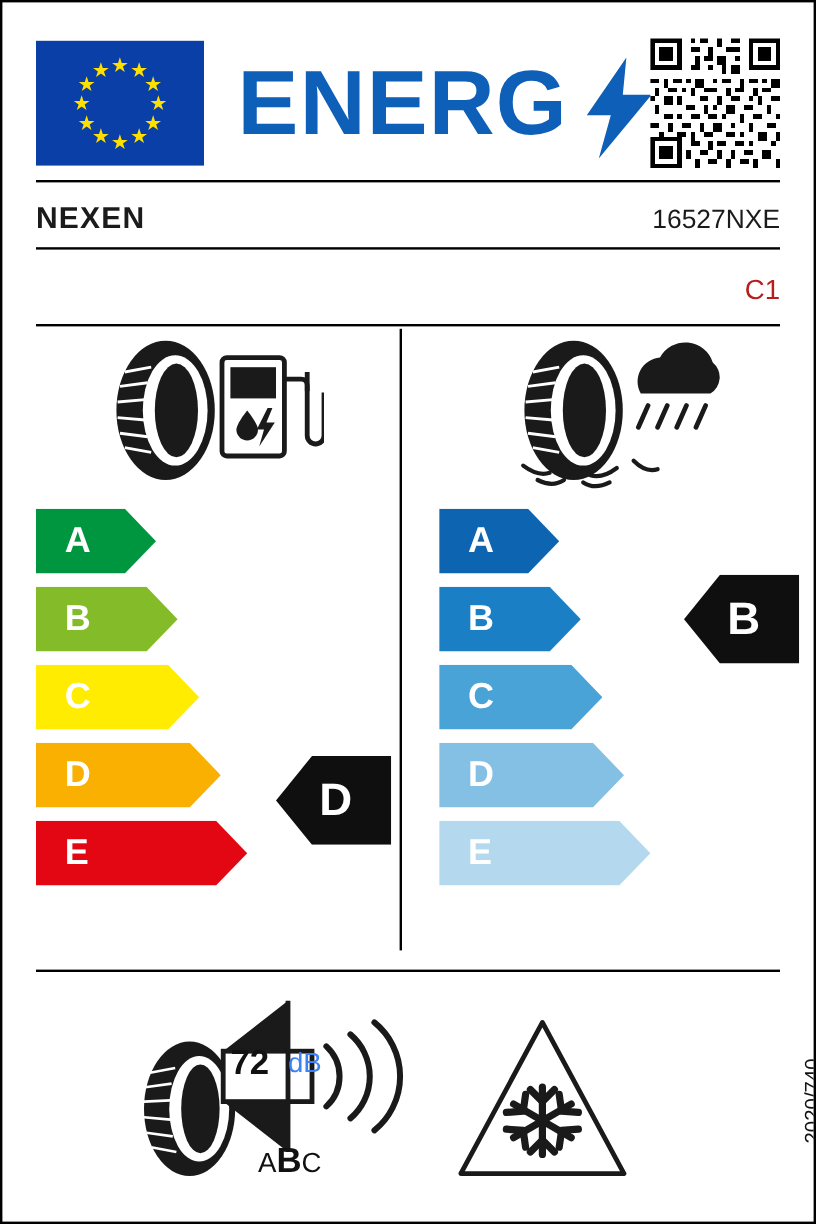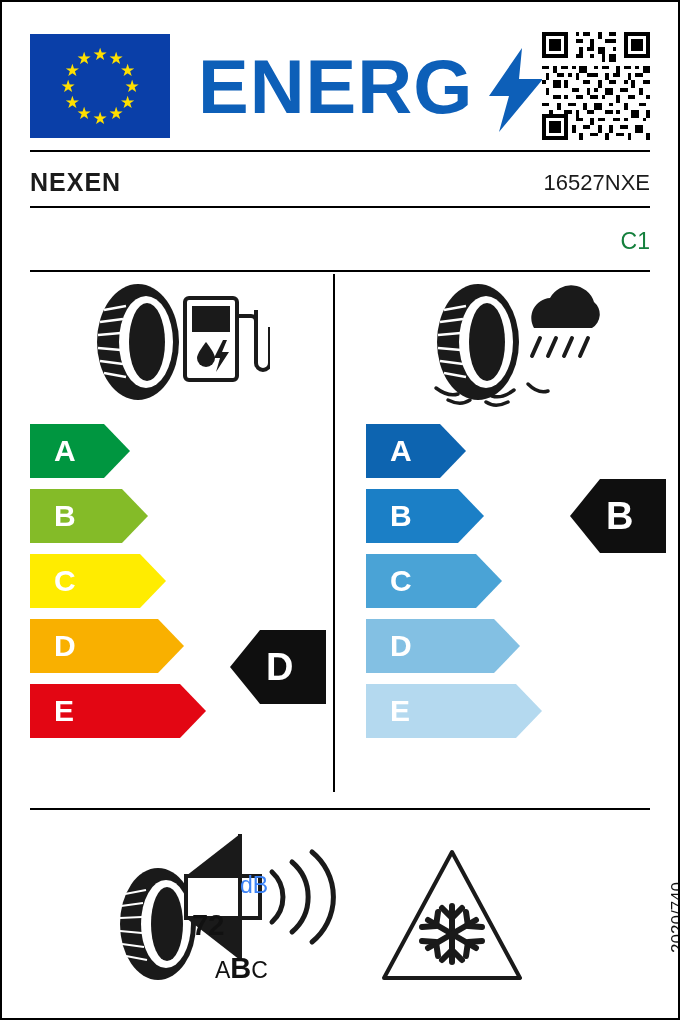--- a/index.html
+++ b/index.html
@@ -88,21 +88,21 @@
     position: absolute;
     left: 28px; top: 222px;
     font-size: 29px;
     color: #1b1b1b;
     letter-spacing: 0.5px;
   }
   .class {
     position: absolute;
     right: 28px; top: 226px;
     font-size: 23px;
-    color: #15803d;
+    color: #b91c1c;
   }
 
   
   .vline {
     position: absolute;
     left: 331px;
     top: 272px;
     width: 2px;
     height: 518px;
     background: #000;
@@ -157,21 +157,20 @@
 
   
   .noise-line { position: absolute; left: 28px; top: 806px; width: 620px; height: 2px; background: #000; }
   .noise-wrap { position: absolute; left: 110px; top: 830px; }
   .noise-db {
     position: absolute;
     left: 190px; top: 868px;
     font-size: 29px;
     font-weight: bold;
     color: #111;
-    margin-top: 39px;
   }
   .noise-unit {
     position: absolute;
     left: 238px; top: 870px;
     font-size: 23px;
     color: #3b82f6;
   }
   .noise-abc {
     position: absolute;
     left: 213px; top: 950px;

